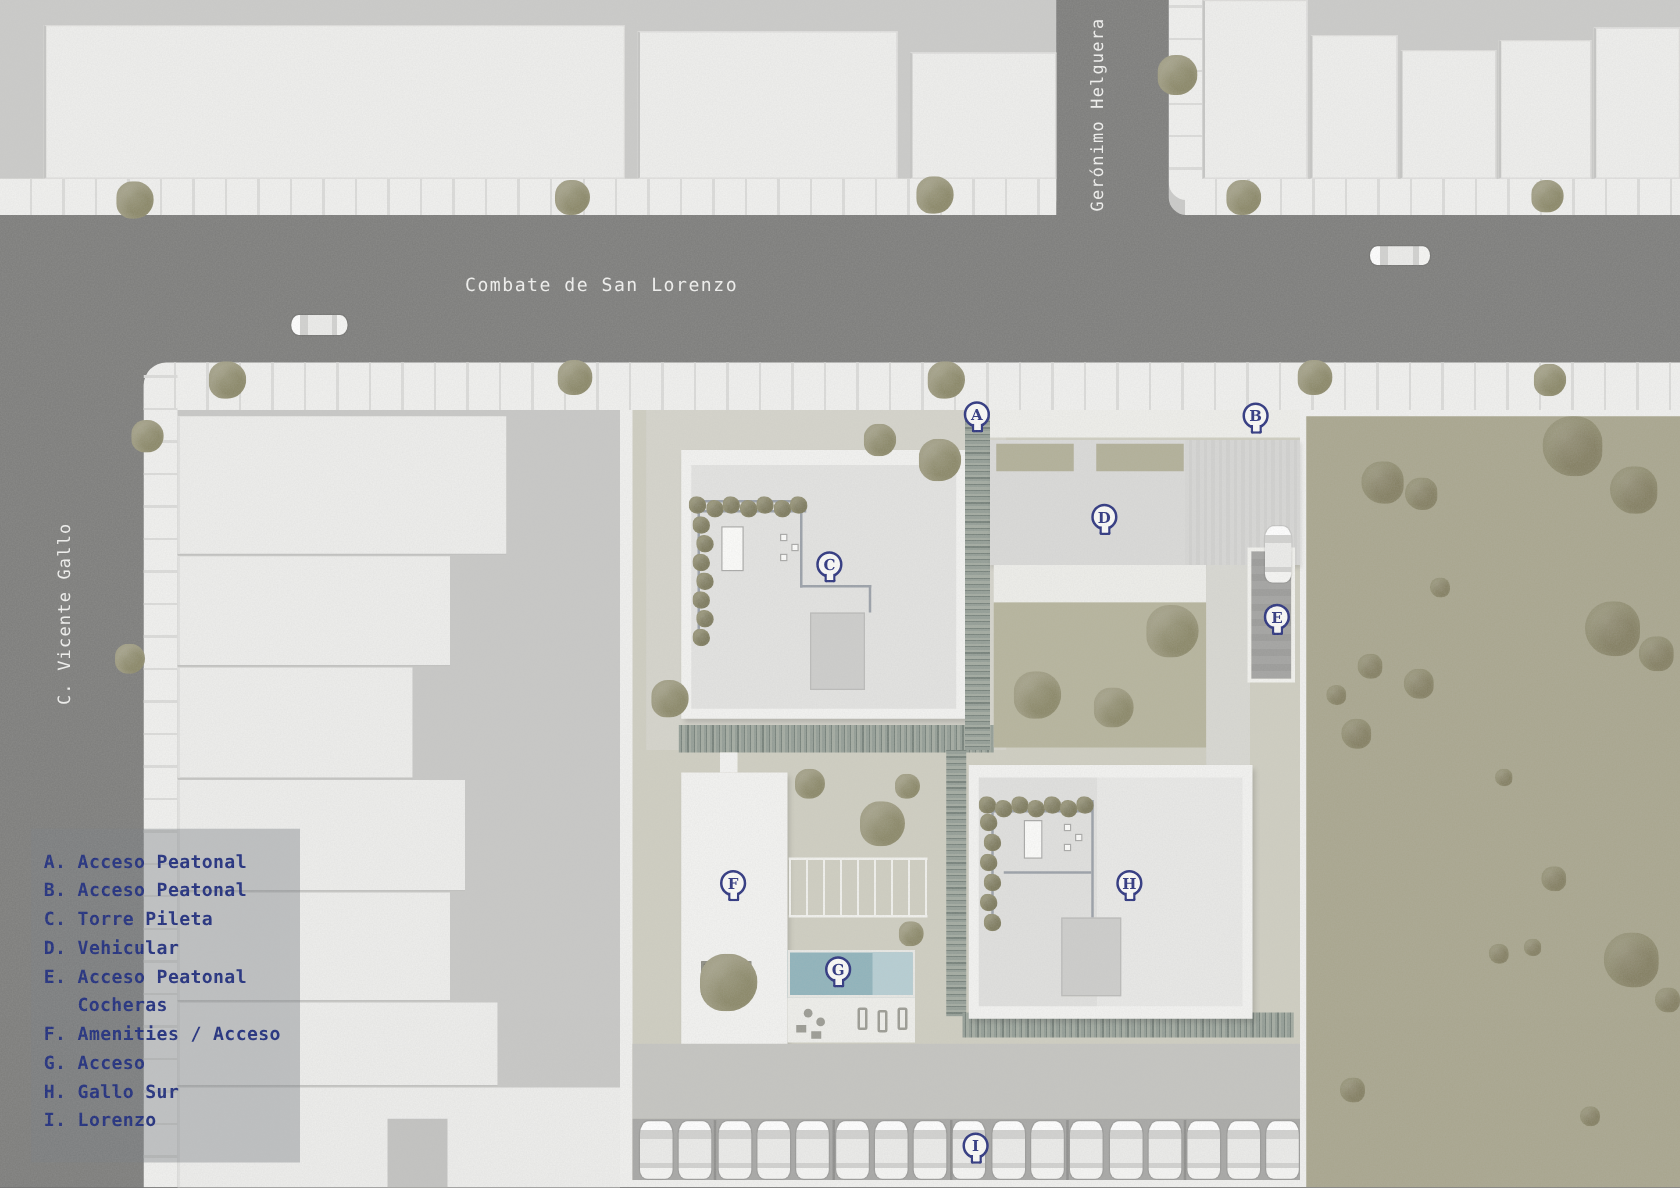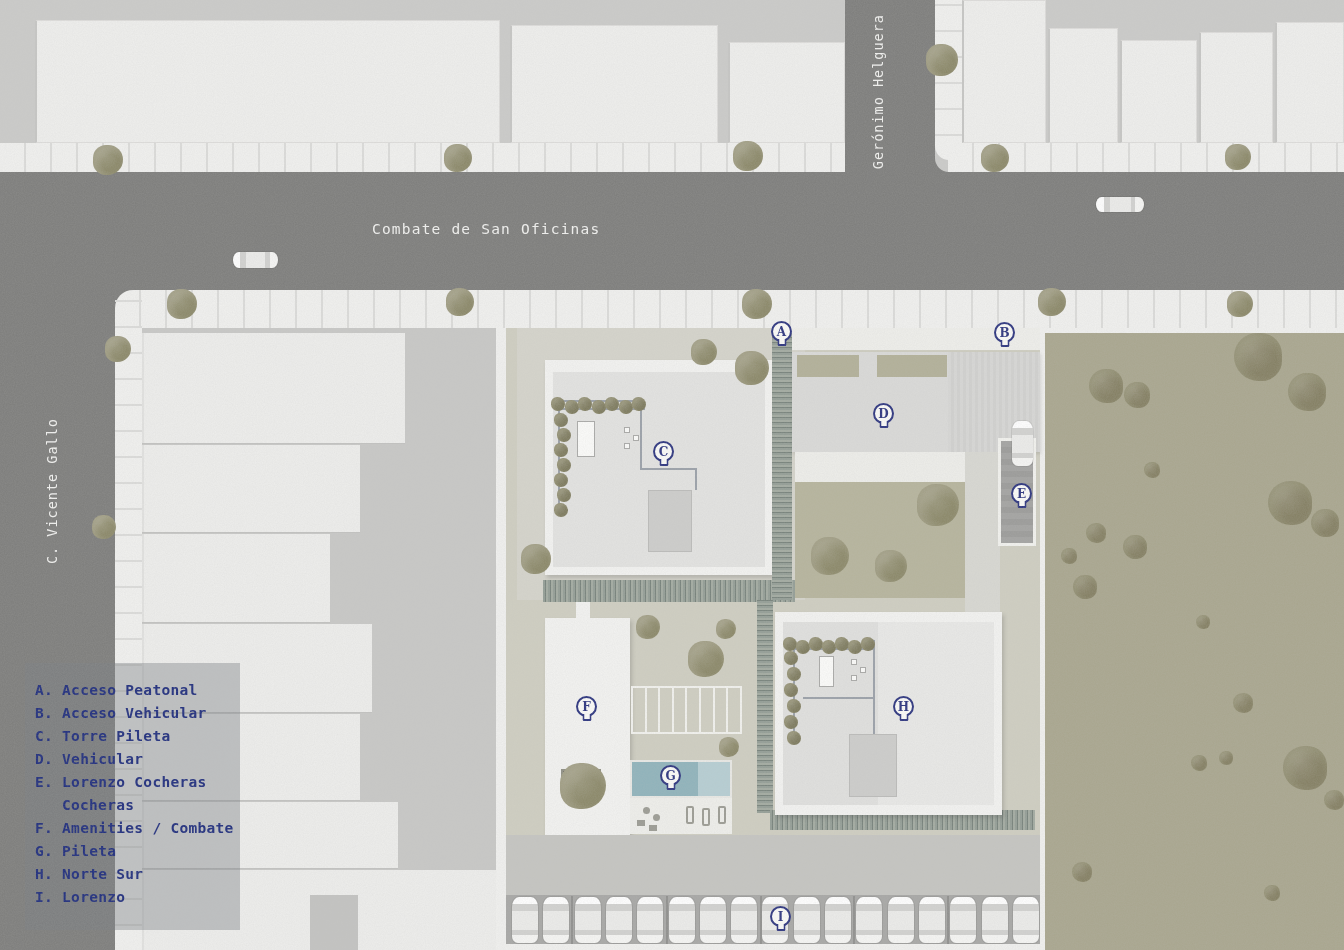--- a/index.html
+++ b/index.html
@@ -125,34 +125,34 @@
   <div class="abs wtable" style="left:819px;top:656px;width:15px;height:31px;"></div>
   <div class="abs psq" style="left:851px;top:659px;width:6px;height:6px;background:#fcfcfa;border:1px solid #a9a9a7;"></div>
   <div class="abs psq" style="left:860px;top:667px;width:6px;height:6px;background:#fcfcfa;border:1px solid #a9a9a7;"></div>
   <div class="abs psq" style="left:851px;top:675px;width:6px;height:6px;background:#fcfcfa;border:1px solid #a9a9a7;"></div>
 
   <div class="abs" style="left:506px;top:835px;width:534px;height:60px;background:#c5c5c1;"></div>
   <div class="abs" style="left:506px;top:895px;width:534px;height:49px;background:#a7a7a5;"></div>
 
   <div class="abs" style="left:1045px;top:333px;width:299px;height:617px;background:#a9a68e;"></div>
 
-  <div class="abs hlabel" style="left:372px;top:221px;">Combate de San Oficinas</div>
+  <div class="abs hlabel" style="left:372px;top:221px;">Combate de San Lorenzo</div>
   <div class="abs vlabel" style="left:870px;top:14px;">Gerónimo Helguera</div>
   <div class="abs vlabel" style="left:44px;top:418px;">C. Vicente Gallo</div>
 
   <div class="abs legend">
     <div class="legend-line">A. Acceso Peatonal</div>
-    <div class="legend-line">B. Acceso Vehicular</div>
+    <div class="legend-line">B. Acceso Peatonal</div>
     <div class="legend-line">C. Torre Pileta</div>
     <div class="legend-line">D. Vehicular</div>
-    <div class="legend-line">E. Lorenzo Cocheras</div>
+    <div class="legend-line">E. Acceso Peatonal</div>
     <div class="legend-line indent">Cocheras</div>
-    <div class="legend-line">F. Amenities / Combate</div>
-    <div class="legend-line">G. Pileta</div>
-    <div class="legend-line">H. Norte Sur</div>
+    <div class="legend-line">F. Amenities / Acceso</div>
+    <div class="legend-line">G. Acceso</div>
+    <div class="legend-line">H. Gallo Sur</div>
     <div class="legend-line">I. Lorenzo</div>
   </div>
 
   <div class="abs bldg" style="left:35px;top:20px;width:465px;height:123px;"></div>
     <div class="abs bldg" style="left:510px;top:25px;width:208px;height:118px;"></div>
     <div class="abs bldg" style="left:728px;top:42px;width:117px;height:101px;"></div>
     <div class="abs bldg" style="left:962px;top:0px;width:84px;height:143px;"></div>
     <div class="abs bldg" style="left:1048px;top:28px;width:70px;height:115px;"></div>
     <div class="abs bldg" style="left:1120px;top:40px;width:77px;height:103px;"></div>
     <div class="abs bldg" style="left:1199px;top:32px;width:74px;height:111px;"></div>

